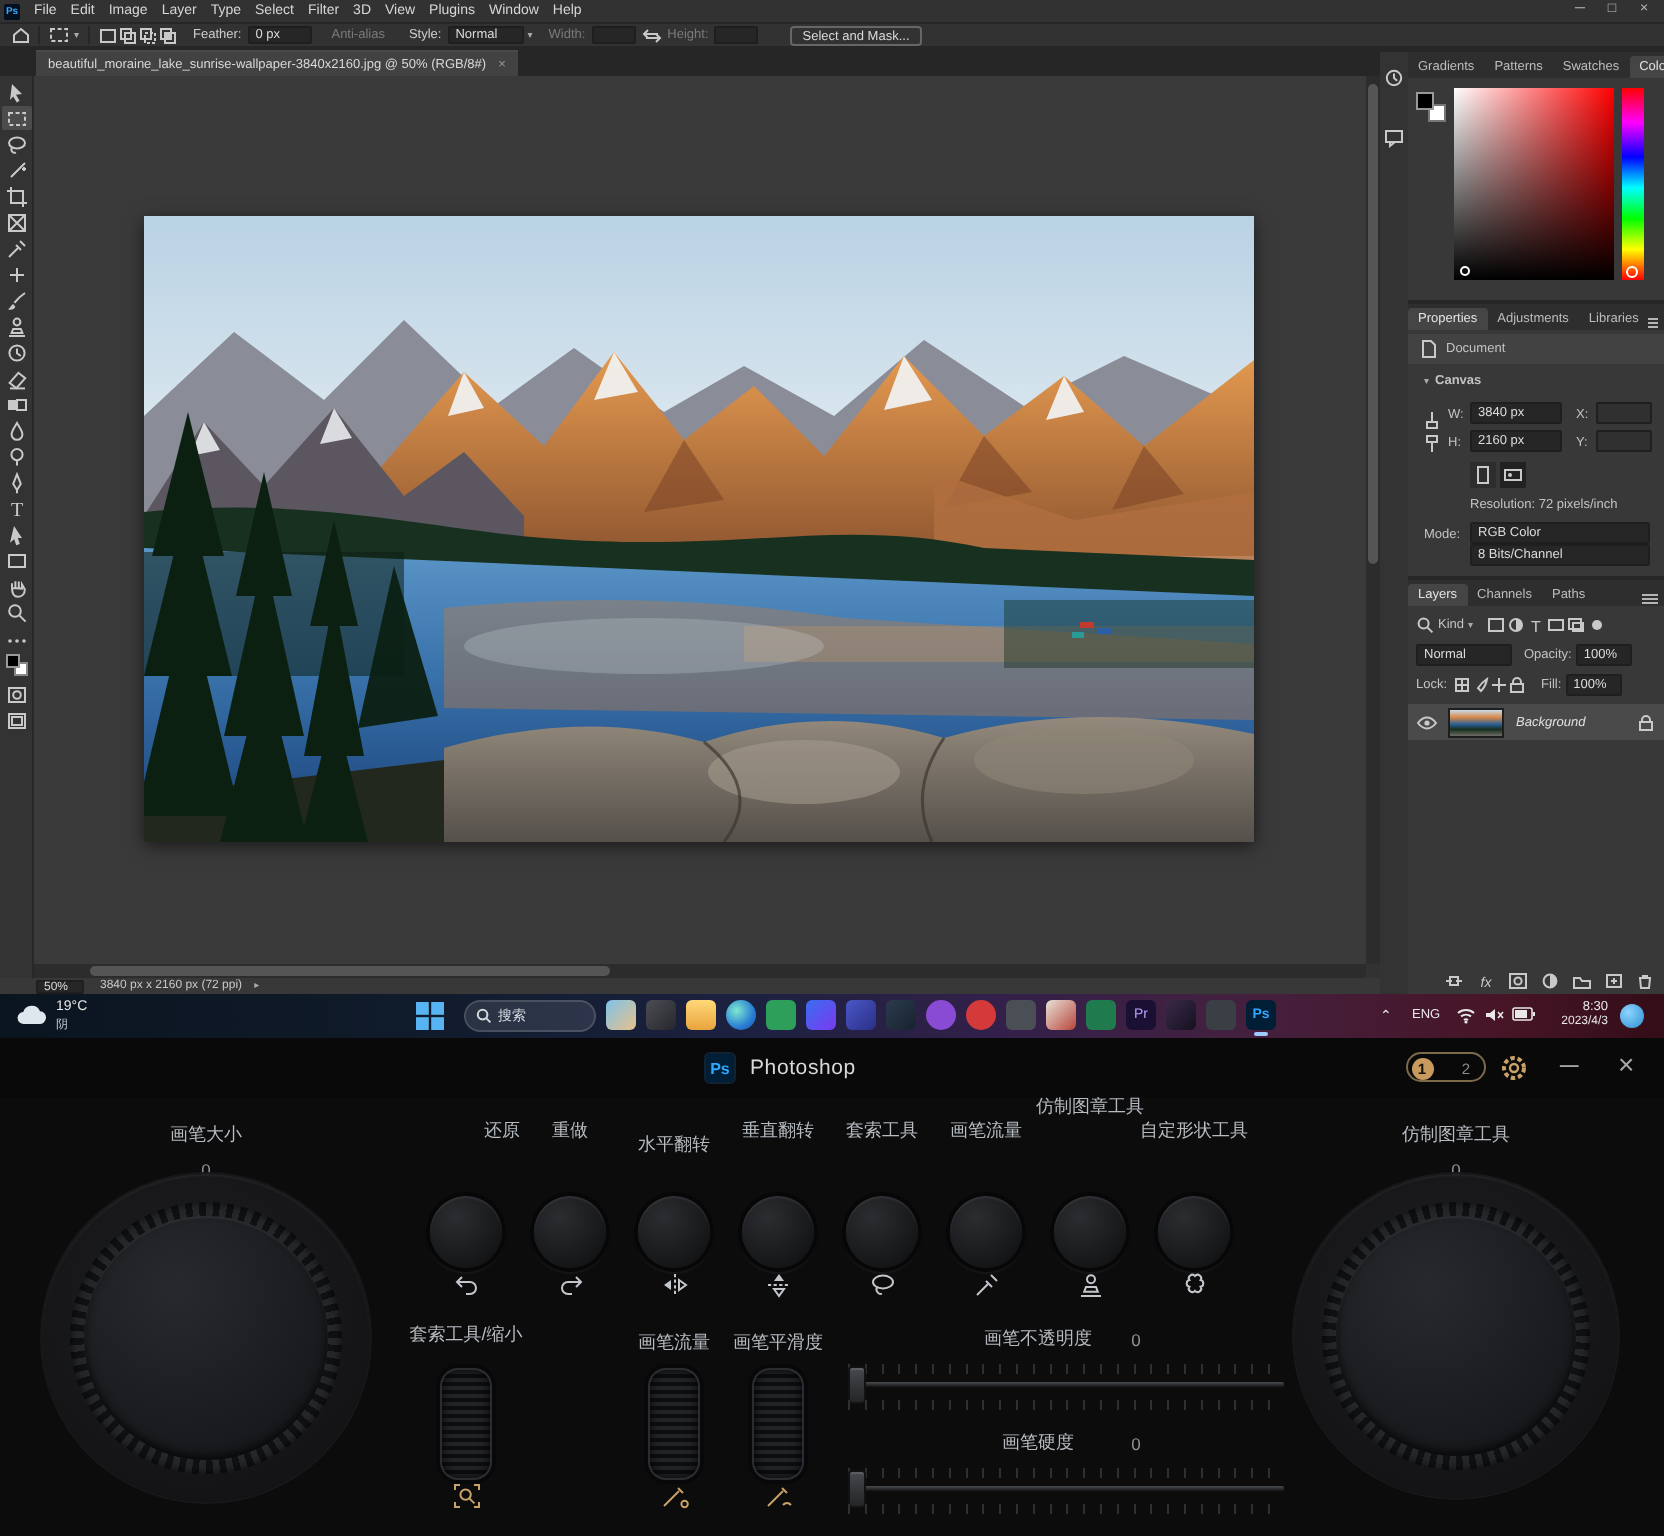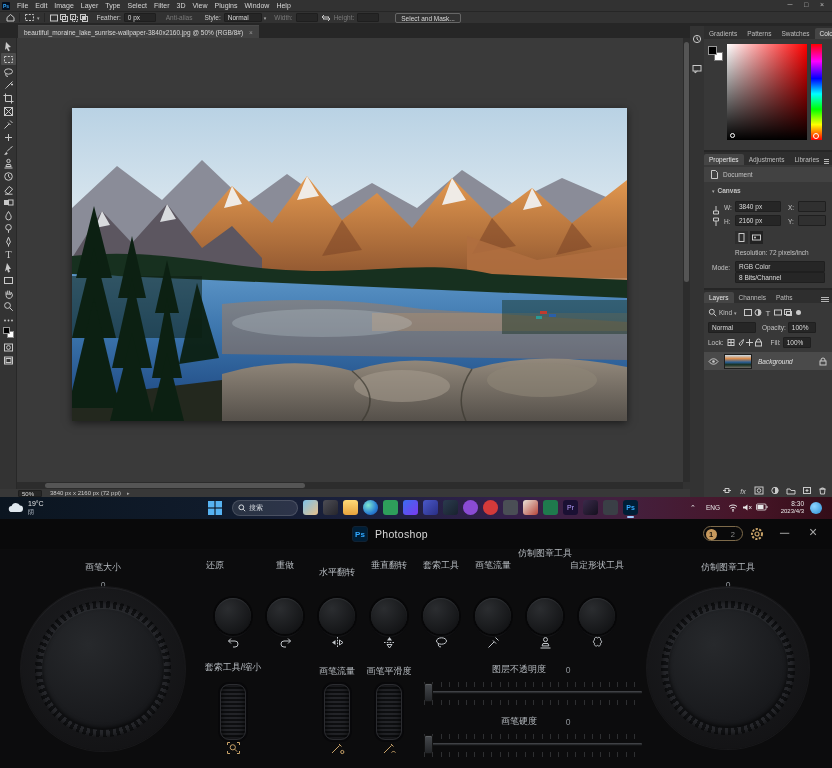--- a/index.html
+++ b/index.html
@@ -661,21 +661,21 @@
       <div class="dial-face" style="left:21px;top:21px;width:122px;height:122px"></div>
     </div>
 
     <span class="clabel" style="left:688px;top:43px;width:80px">仿制图章工具</span>
     <span class="cval" style="left:720px;top:61px;width:16px">0</span>
     <div class="dial-outer" style="left:647px;top:68px;width:162px;height:162px">
       <div class="dial-ring" style="left:14px;top:14px;width:134px;height:134px"></div>
       <div class="dial-face" style="left:21px;top:21px;width:120px;height:120px"></div>
     </div>
 
-    <span class="clabel" style="left:188px;top:41px;width:54px">还原</span>
+    <span class="clabel" style="left:224px;top:41px;width:54px">还原</span>
     <span class="clabel" style="left:258px;top:41px;width:54px">重做</span>
     <span class="clabel" style="left:310px;top:48px;width:54px">水平翻转</span>
     <span class="clabel" style="left:362px;top:41px;width:54px">垂直翻转</span>
     <span class="clabel" style="left:414px;top:41px;width:54px">套索工具</span>
     <span class="clabel" style="left:466px;top:41px;width:54px">画笔流量</span>
     <span class="clabel" style="left:518px;top:29px;width:54px">仿制图章工具</span>
     <span class="clabel" style="left:570px;top:41px;width:54px">自定形状工具</span>
 
     <div class="knob" style="left:215px;top:79px"></div>
     <div class="knob" style="left:267px;top:79px"></div>
@@ -760,21 +760,21 @@
         </svg>
       </span>
     <span class="wicon" style="left:380px;top:221px">
         <svg width="15" height="14">
           <path class="wi" d="M2 12L9.5 4.5"></path>
           <path class="wi" d="M9 3l2.5 2.5" stroke-width="1.3"></path>
           <path class="wi" d="M9.5 11.5c1.2-1.4 2.8-1.4 4 0"></path>
         </svg>
       </span>
 
-    <span class="clabel" style="left:459px;top:145px;width:120px">图层不透明度</span>
+    <span class="clabel" style="left:459px;top:145px;width:120px">画笔不透明度</span>
     <span class="cval" style="left:560px;top:146px;width:16px">0</span>
     <div class="ticks" style="left:424px;top:163px"></div>
     <div class="track" style="left:424px;top:172px"></div>
     <div class="handle" style="left:424px;top:164px"></div>
     <div class="ticks" style="left:424px;top:181px"></div>
 
     <span class="clabel" style="left:459px;top:197px;width:120px">画笔硬度</span>
     <span class="cval" style="left:560px;top:198px;width:16px">0</span>
     <div class="ticks" style="left:424px;top:215px"></div>
     <div class="track" style="left:424px;top:224px"></div>

